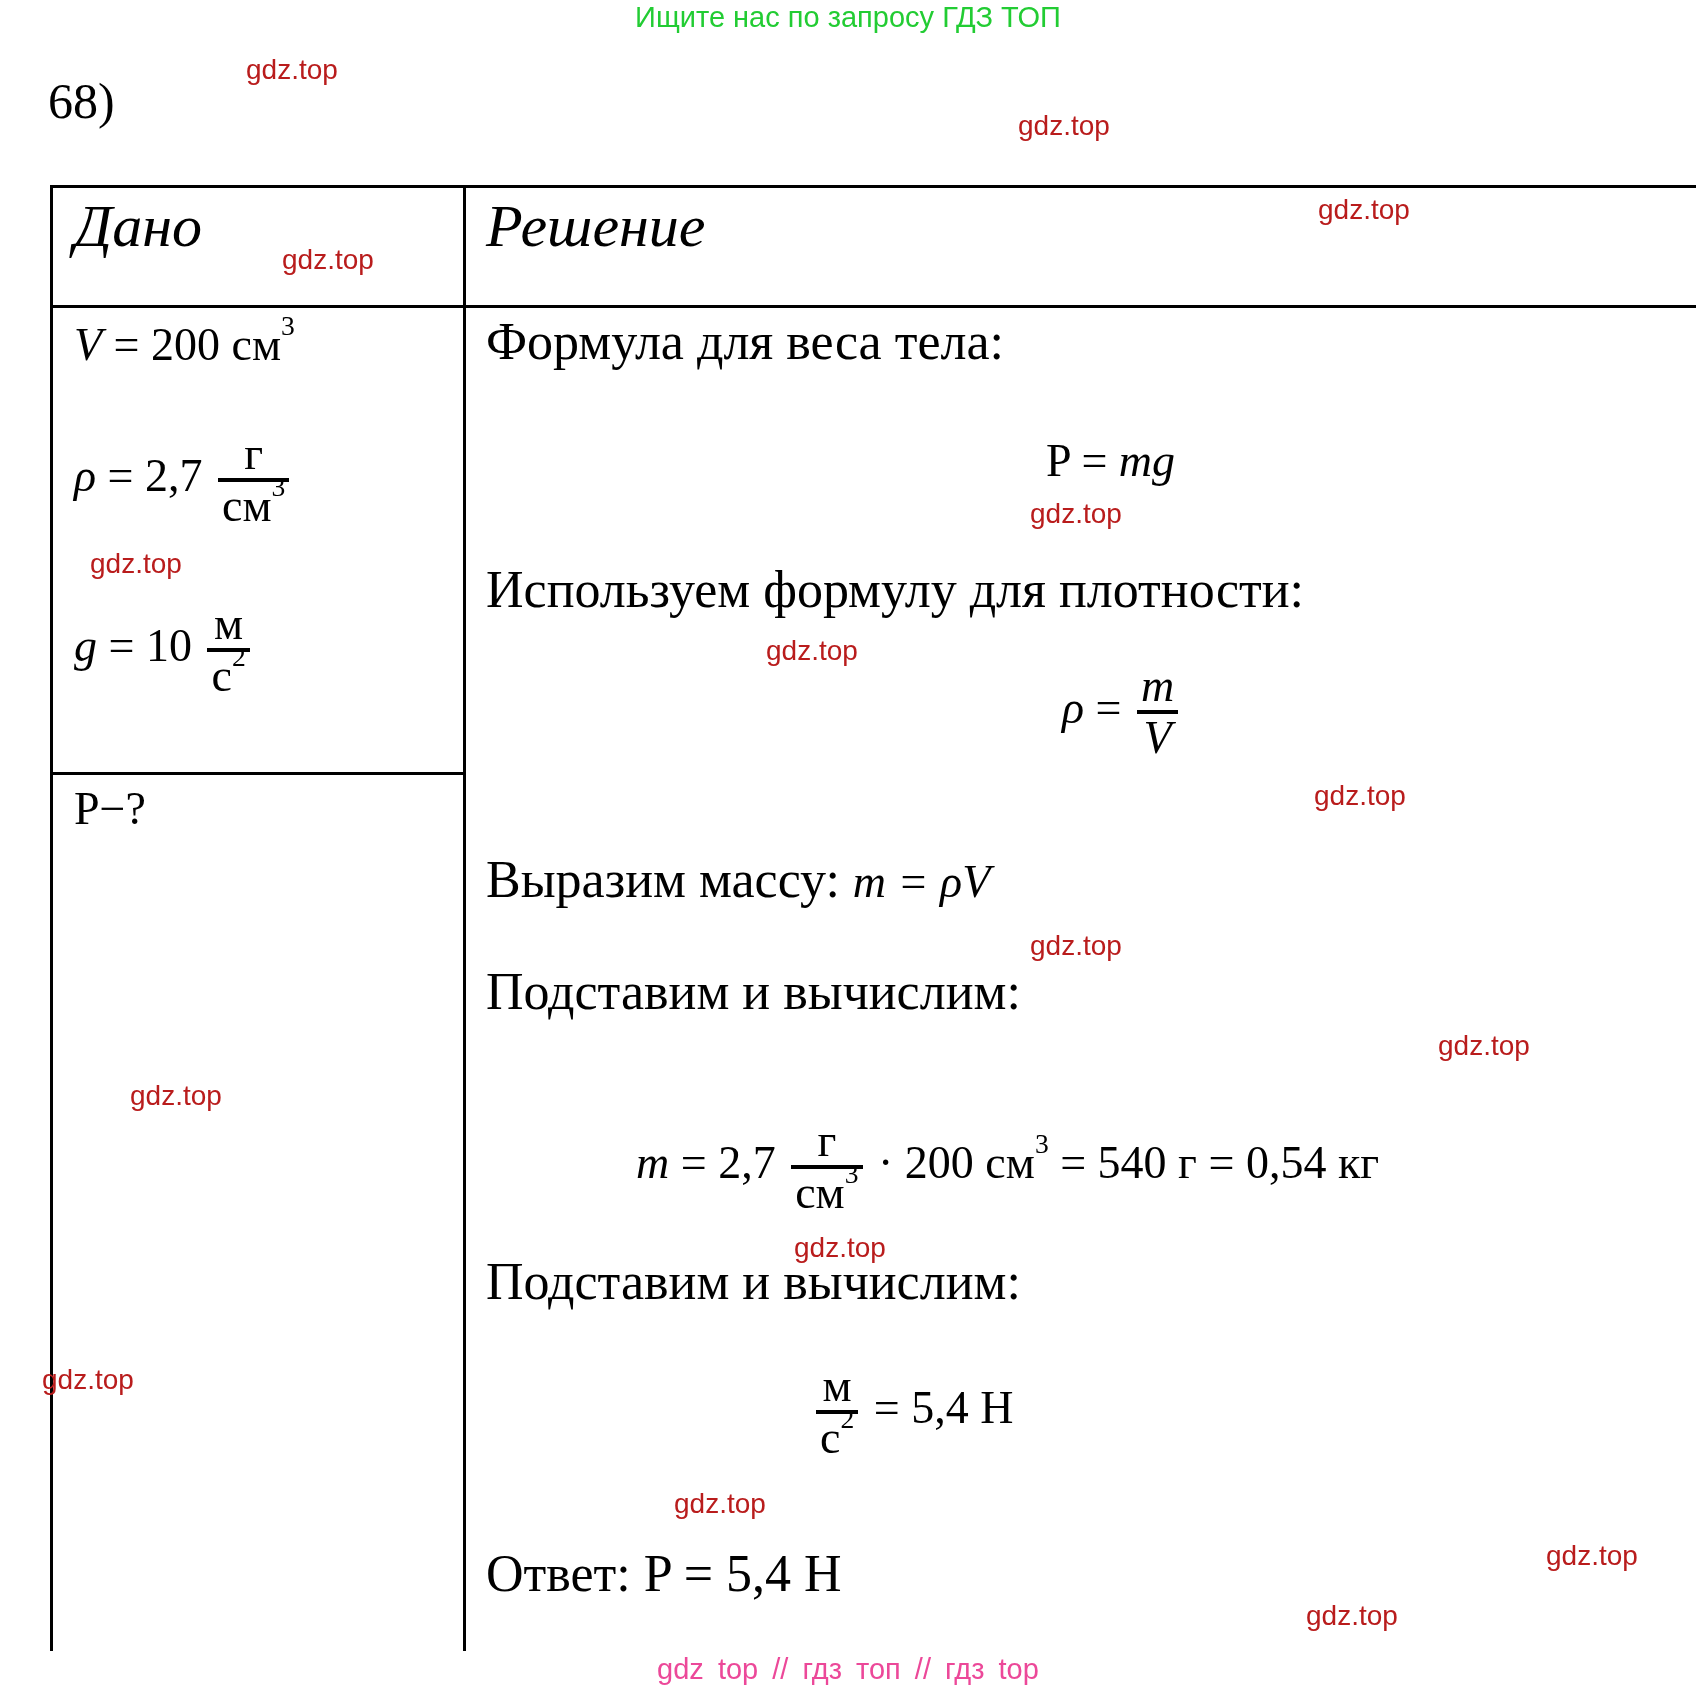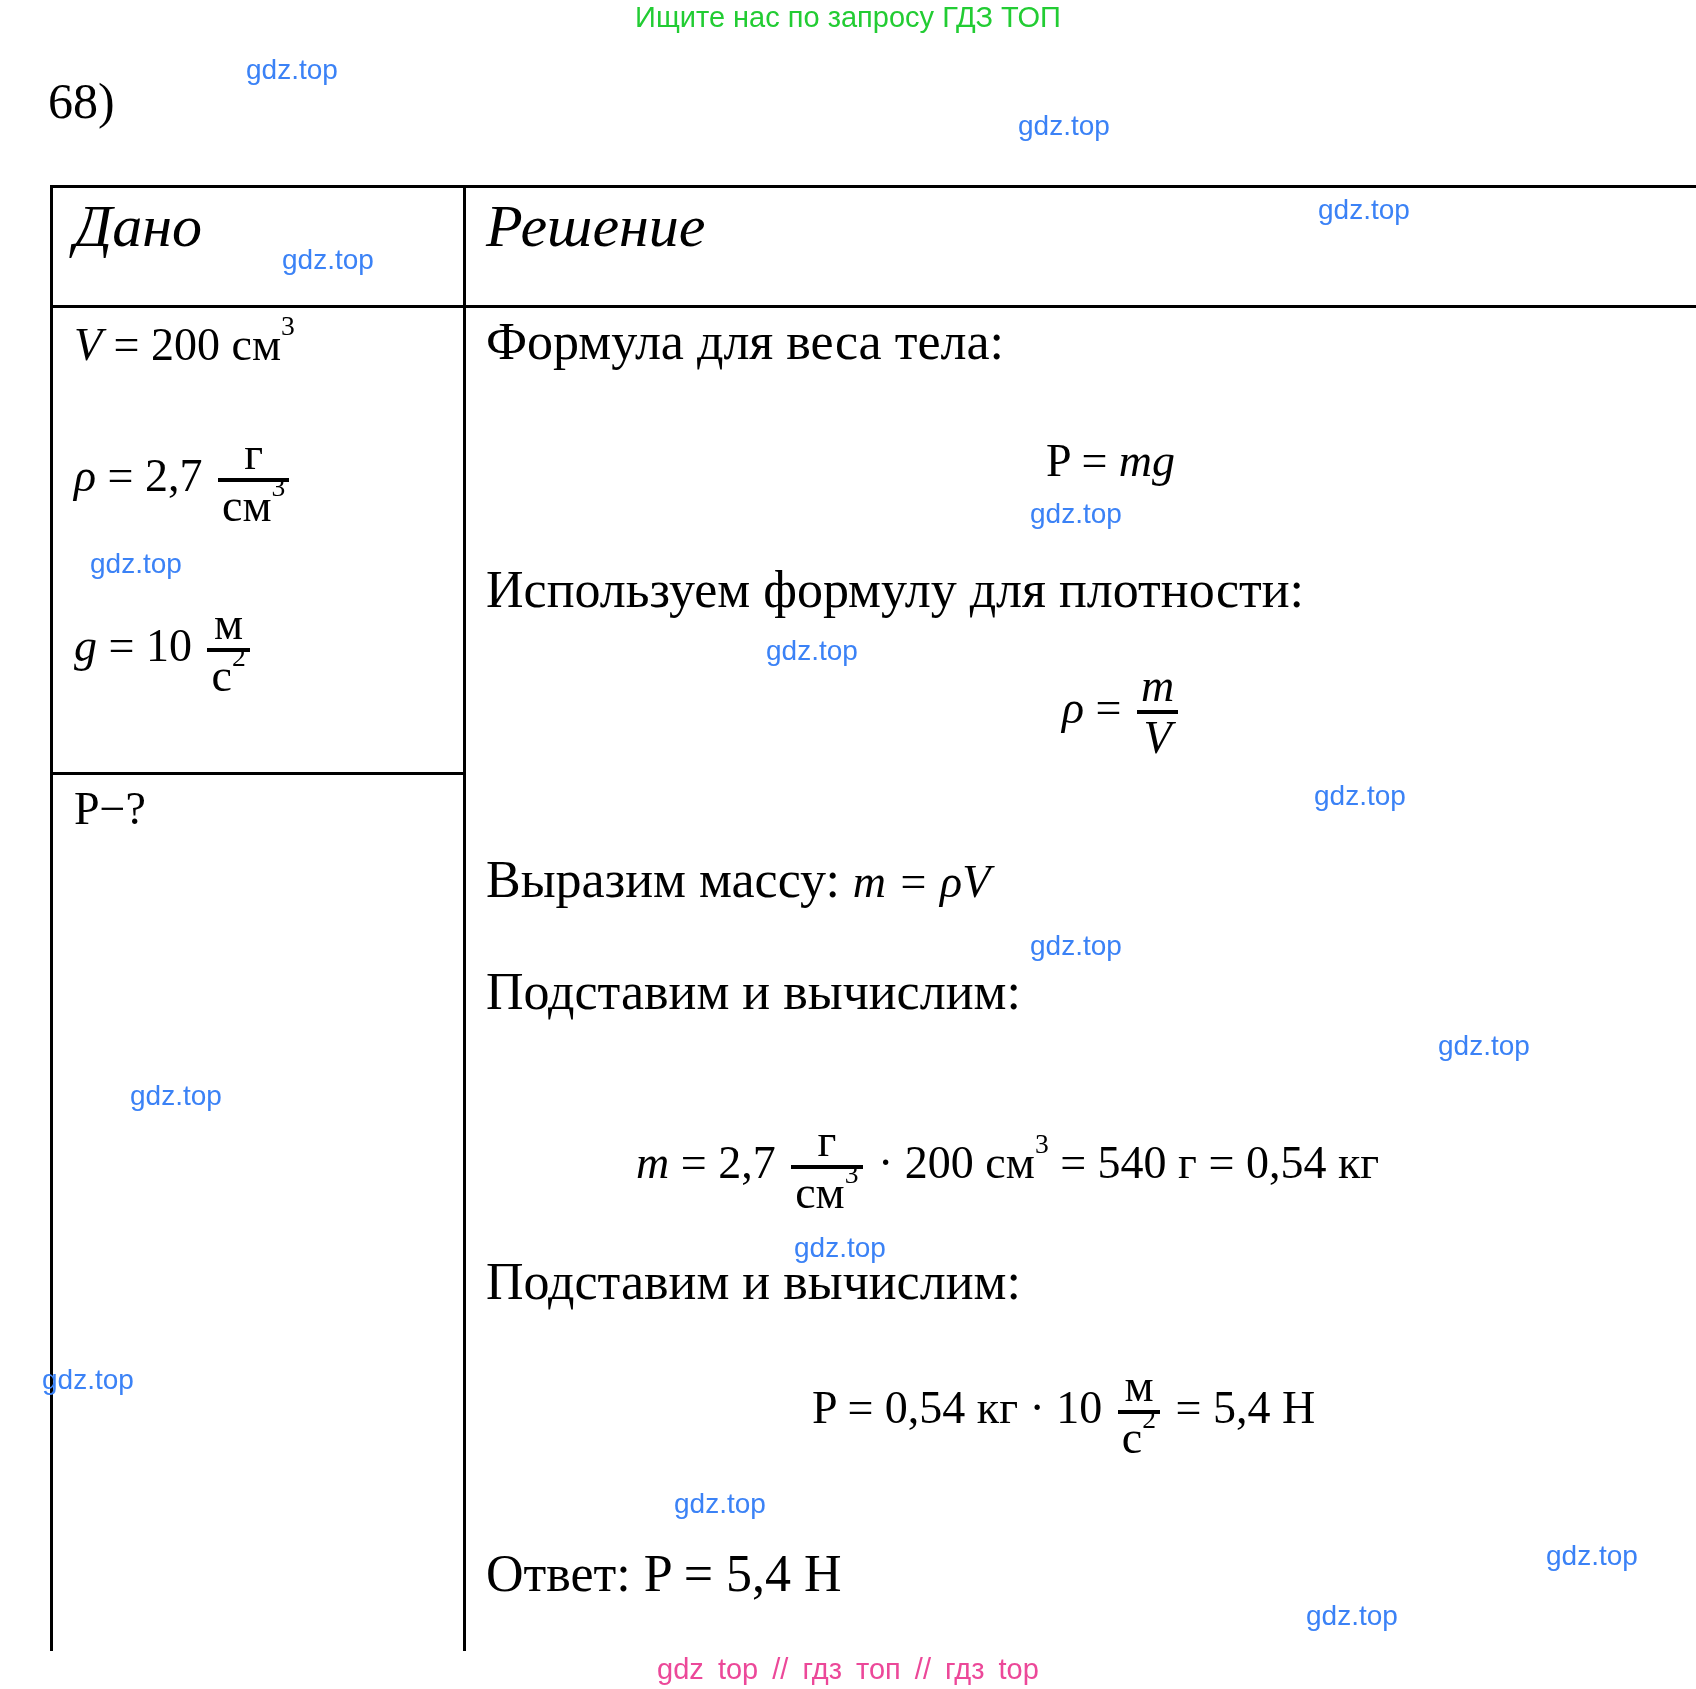--- a/index.html
+++ b/index.html
@@ -1,21 +1,21 @@
 <!DOCTYPE html>
 <html><head>
 <meta charset="utf-8">
 <style>
   html, body { margin:0; padding:0; background:#ffffff; }
   body { width:1696px; height:1689px; position:relative; overflow:hidden; font-family:"Liberation Serif", serif; color:#000; }
   .abs { position:absolute; white-space:nowrap; }
   .banner { left:0; width:1696px; top:0; text-align:center; font-family:"Liberation Sans", sans-serif; font-size:29px; color:#22cc33; line-height:34px; }
   .footer { left:0; width:1696px; top:1652px; text-align:center; font-family:"Liberation Sans", sans-serif; font-size:29px; color:#ec4899; line-height:34px; word-spacing:6px; }
   .num { left:48px; top:72px; font-size:50px; }
-  .wm { font-family:"Liberation Sans", sans-serif; font-size:28px; color:#3b82f6; }
+  .wm { font-family:"Liberation Sans", sans-serif; font-size:28px; color:#b91c1c; }
   .line { position:absolute; background:#000; }
   .hdr { font-size:60px;font-style:italic; }
   .txt { font-size:52px; }
   .math { font-family:Liberation Serif, serif; font-size:46px; }
   .it { font-style:italic; }
   .frac { display:inline-block; vertical-align:middle; text-align:center; position:relative; margin:0 4px; }
   .frac .n, .frac .d { display:block; line-height:1.05; padding:0 4px; }
   .frac .n { border-bottom:4px solid #000; }
   sup { font-size:0.6em; vertical-align:0.9em; line-height:0; }
 </style>
@@ -84,21 +84,20 @@
   <span>2,7</span>
   <span class="frac">
     <span class="n">г</span>
     <span class="d"><span>см</span><sup>3</sup></span>
   </span>
   <span>· 200 см</span><sup>3</sup>
   <span>= 540 г = 0,54 кг</span>
 </div>
 <div class="abs txt" style="left:486px; top:1252px;">Подставим и вычислим:</div>
 <div class="abs math" style="left:812px; top:1362px;">
-  <span>P = 0,54 кг · 10</span>
   <span class="frac">
     <span class="n">м</span>
     <span class="d"><span>с</span><sup>2</sup></span>
   </span>
   <span>= 5,4 Н</span>
 </div>
 <div class="abs txt" style="left:486px; top:1544px;text-align:right;">Ответ: P = 5,4 Н</div>
 
 <div class="abs wm" style="left:246px; top:54px;">gdz.top</div>
 <div class="abs wm" style="left:1018px; top:110px;">gdz.top</div>

